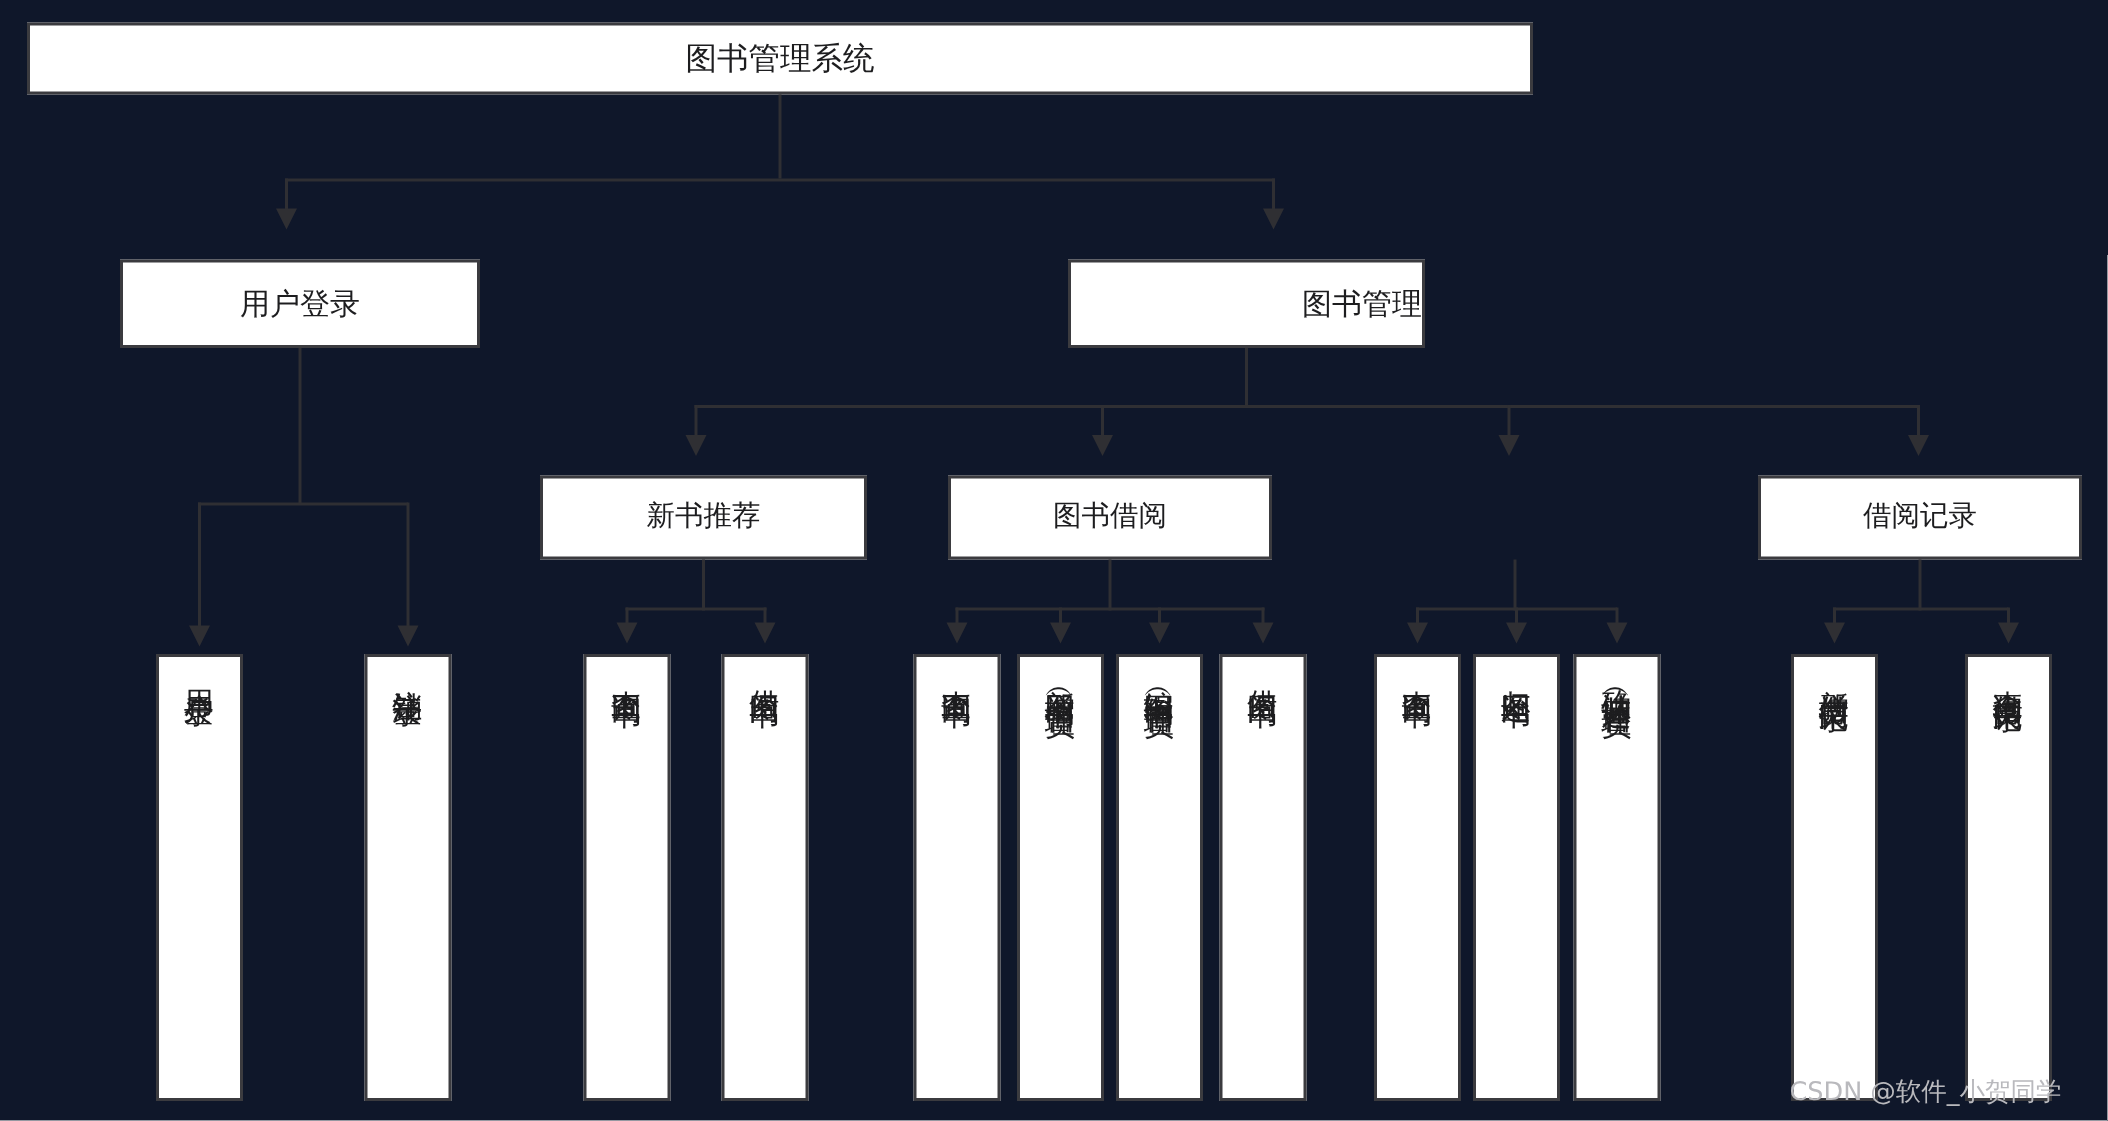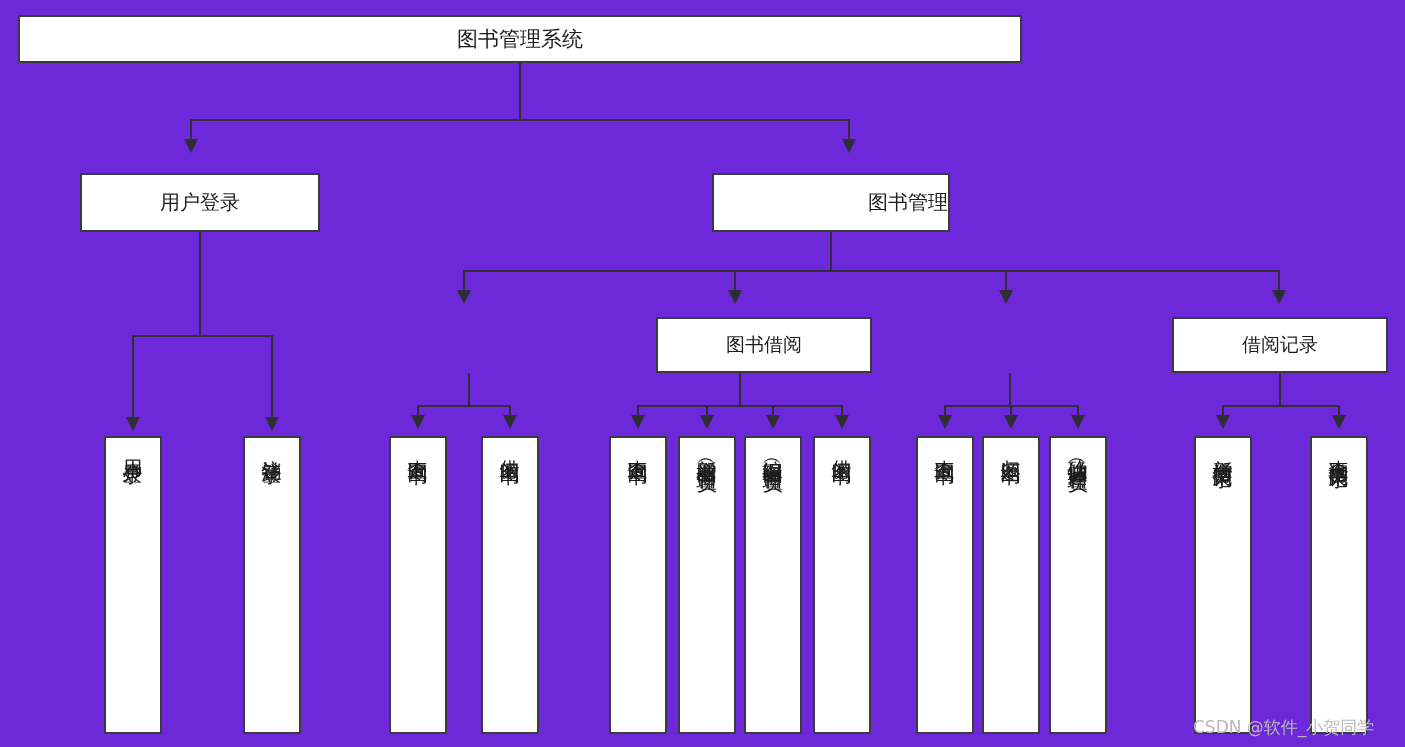--- a/index.html
+++ b/index.html
@@ -4,21 +4,21 @@
 <style>
   html, body {
     margin: 0;
     padding: 0;
     background: #ffffff;
   }
   #canvas {
     position: relative;
     width: 1405px;
     height: 747px;
-    background: #6d28d9;
+    background: #0f172a;
     font-family: "DejaVu Sans", "Liberation Sans", sans-serif;
     overflow: hidden;
   }
 
   
   .node {
     position: absolute;
     box-sizing: border-box;
     border: 2px solid #3b3b3f;
     background: #ffffff;
@@ -109,21 +109,24 @@
   <div class="hline" style="left:463px; top:270px; width:817px;"></div>
   <div class="vline" style="left:463px; top:270px; height:22px;"></div>
   <div class="vline" style="left:734px; top:270px; height:22px;"></div>
   <div class="vline" style="left:1005px; top:270px; height:22px;"></div>
   <div class="vline" style="left:1278px; top:270px; height:22px;"></div>
   <div class="arrow" style="left:457px; top:290px;"></div>
   <div class="arrow" style="left:728px; top:290px;"></div>
   <div class="arrow" style="left:999px; top:290px;"></div>
   <div class="arrow" style="left:1272px; top:290px;"></div>
 
-  <div class="node level3" style="left:632px; top:317px; width:216px; height:56px;margin-left:24px;">
+  <div class="node level3" style="left:360px; top:317px; width:218px; height:56px;">
+    <span>新书推荐</span>
+  </div>
+  <div class="node level3" style="left:632px; top:317px; width:216px; height:56px;">
     <span>图书借阅</span>
   </div>
   <div class="node level3" style="left:1172px; top:317px; width:216px; height:56px;font-family:Liberation Serif, serif;">
     <span>借阅记录</span>
   </div>
 
   <div class="vline" style="left:468px; top:373px; height:34px;"></div>
   <div class="hline" style="left:417px; top:405px; width:94px;"></div>
   <div class="vline" style="left:417px; top:405px; height:12px;"></div>
   <div class="vline" style="left:509px; top:405px; height:12px;"></div>

